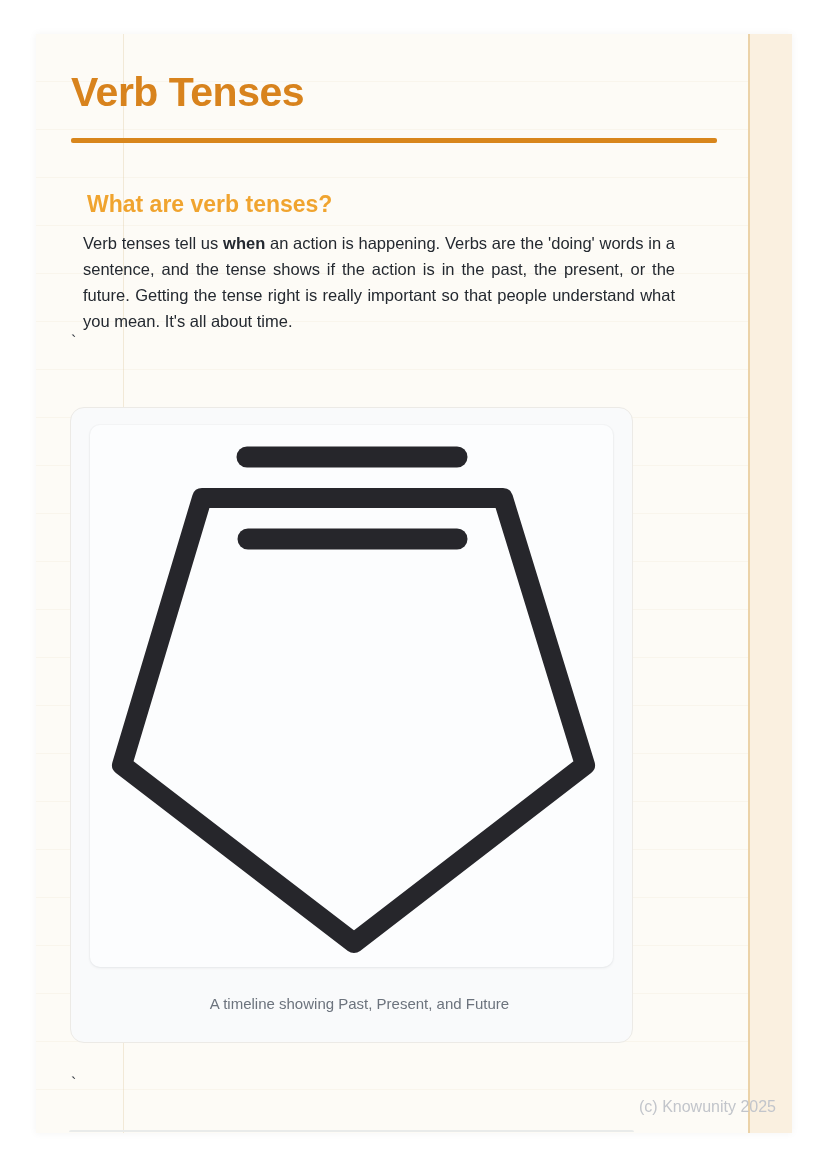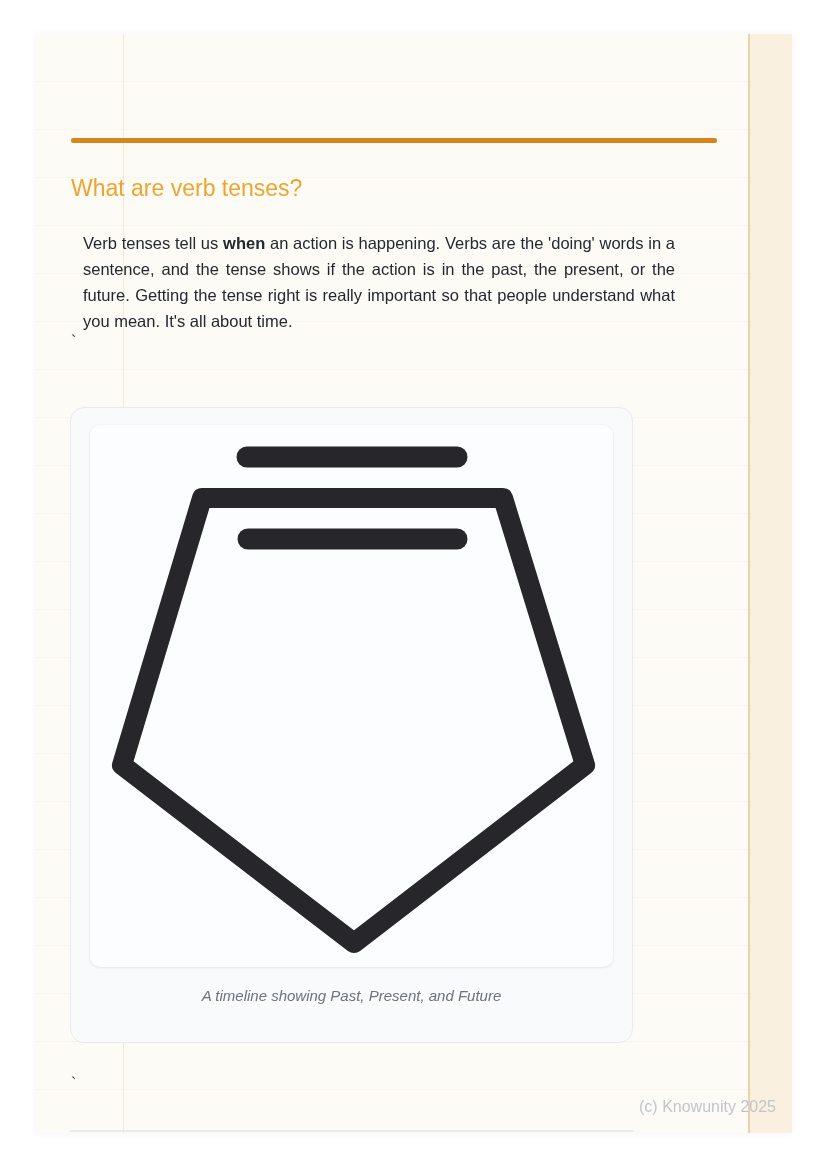--- a/index.html
+++ b/index.html
@@ -66,24 +66,24 @@
     top: 104px;
     width: 646px;
     height: 5px;
     background: #D8861C;
     border-radius: 2px;
   }
   .section-heading {
     position: absolute;
     left: 35px;
     top: 139px;
-    margin: 0;
+    margin: 16px;
     font-size: 23px;
     line-height: 30px;
-    font-weight: 400;
+    font-weight: 700;
     color: #F0A42F;
   }
   .body-paragraph {
     position: absolute;
     left: 35px;
     top: 184px;
     width: 592px;
     margin: 12px;
     font-size: 16.5px;
     line-height: 26px;
@@ -126,23 +126,22 @@
     left: 0;
     top: 0;
     width: 100%;
     height: 100%;
   }
   .figure-caption {
     position: absolute;
     left: 0;
     top: 578px;
     width: 100%;
-    margin: 0;
+    margin: 8px;
     text-align: center;
-    font-style: italic;
     font-size: 15px;
     line-height: 20px;
     color: #6C737D;
   }
   .copyright {
     position: absolute;
     right: 16px;
     top: 1066px;
     font-size: 16px;
     line-height: 13px;
@@ -161,20 +160,21 @@
 </style>
 </head>
 <body>
 
 <div class="canvas">
   <div class="page">
 
     <div class="margin-vline"></div>
     <div class="side-strip"></div>
 
+    <h1 class="doc-title">Verb Tenses</h1>
 
     <div class="title-divider"></div>
 
     <h2 class="section-heading">What are verb tenses?</h2>
 
     <p class="body-paragraph"><span>Verb tenses tell us </span><strong>when</strong><span> an action is happening. Verbs are the 'doing' words in a sentence, and the tense shows if the action is in the past, the present, or the future. Getting the tense right is really important so that people understand what you mean. It's all about time.</span></p>
 
     <div class="stray-tick tick-1">`</div>
 
     <figure class="figure-card" style="margin:0">

